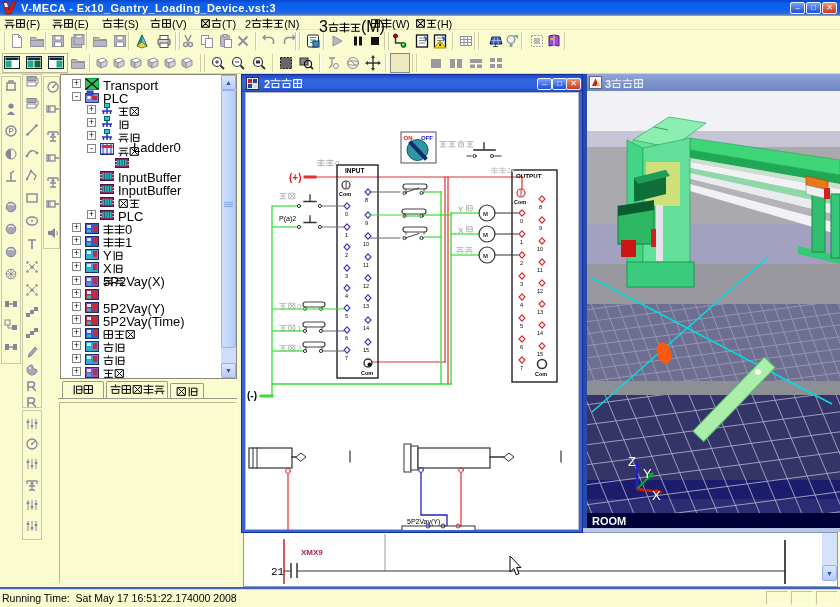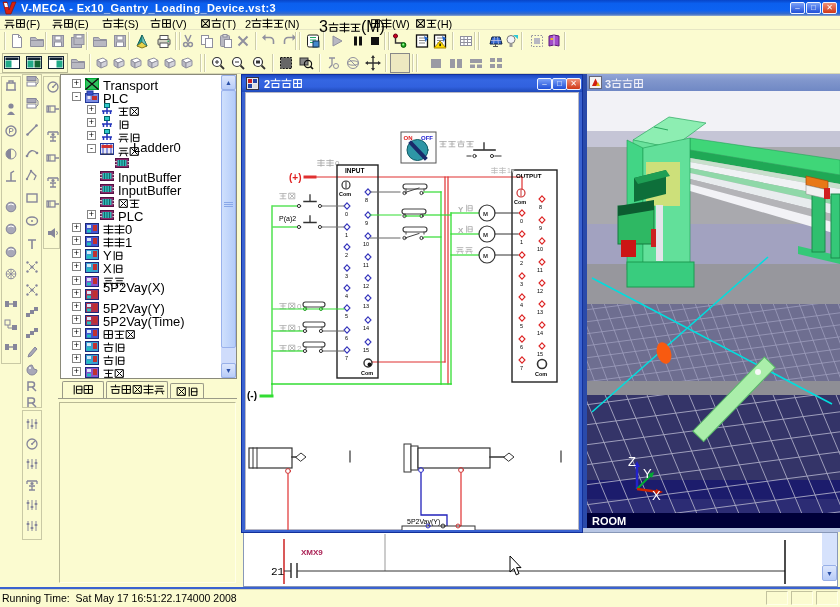--- a/index.html
+++ b/index.html
@@ -696,21 +696,21 @@
     </svg><svg style="vertical-align:-1px" width="11" height="11" viewBox="0 0 10 10">
       <path d="M1.5 2 H8.5 M2.5 4.3 H7.5 M1 6.6 H9 M3 6.6 L2 9 M7 6.6 L8 9" fill="none" stroke="currentColor" stroke-width="0.90" stroke-linecap="square"></path>
     </svg></div>
 <div class="abs" style="left:72px;top:289px;width:9px;height:9px;border:1px solid #848484;background:#fff;font-size:9px;line-height:7px;text-align:center;color:#000">+</div>
 <svg class="abs" style="left:85px;top:287px" width="14" height="14" viewBox="0 0 14 14">
     <rect x="0.5" y="2.5" width="13" height="10" fill="#aa3355" stroke="#1a2a7a"></rect>
     <rect x="2" y="4" width="4" height="3" fill="#d8e8f8"></rect>
     <rect x="8" y="4" width="4" height="6" fill="#c03030"></rect>
     <rect x="2" y="8.5" width="4" height="3" fill="#20c0c0"></rect>
   </svg>
-<div class="tree" style="left:103px;top:280px"><span>5P2Vay(X)</span></div>
+<div class="tree" style="left:103px;top:274px"><span>5P2Vay(X)</span></div>
 <div class="abs" style="left:72px;top:302px;width:9px;height:9px;border:1px solid #848484;background:#fff;font-size:9px;line-height:7px;text-align:center;color:#000">+</div>
 <svg class="abs" style="left:85px;top:300px" width="14" height="14" viewBox="0 0 14 14">
     <rect x="0.5" y="2.5" width="13" height="10" fill="#aa3355" stroke="#1a2a7a"></rect>
     <rect x="2" y="4" width="4" height="3" fill="#d8e8f8"></rect>
     <rect x="8" y="4" width="4" height="6" fill="#c03030"></rect>
     <rect x="2" y="8.5" width="4" height="3" fill="#20c0c0"></rect>
   </svg>
 <div class="tree" style="left:103px;top:301px"><span>5P2Vay(Y)</span></div>
 <div class="abs" style="left:72px;top:315px;width:9px;height:9px;border:1px solid #848484;background:#fff;font-size:9px;line-height:7px;text-align:center;color:#000">+</div>
 <svg class="abs" style="left:85px;top:313px" width="14" height="14" viewBox="0 0 14 14">

